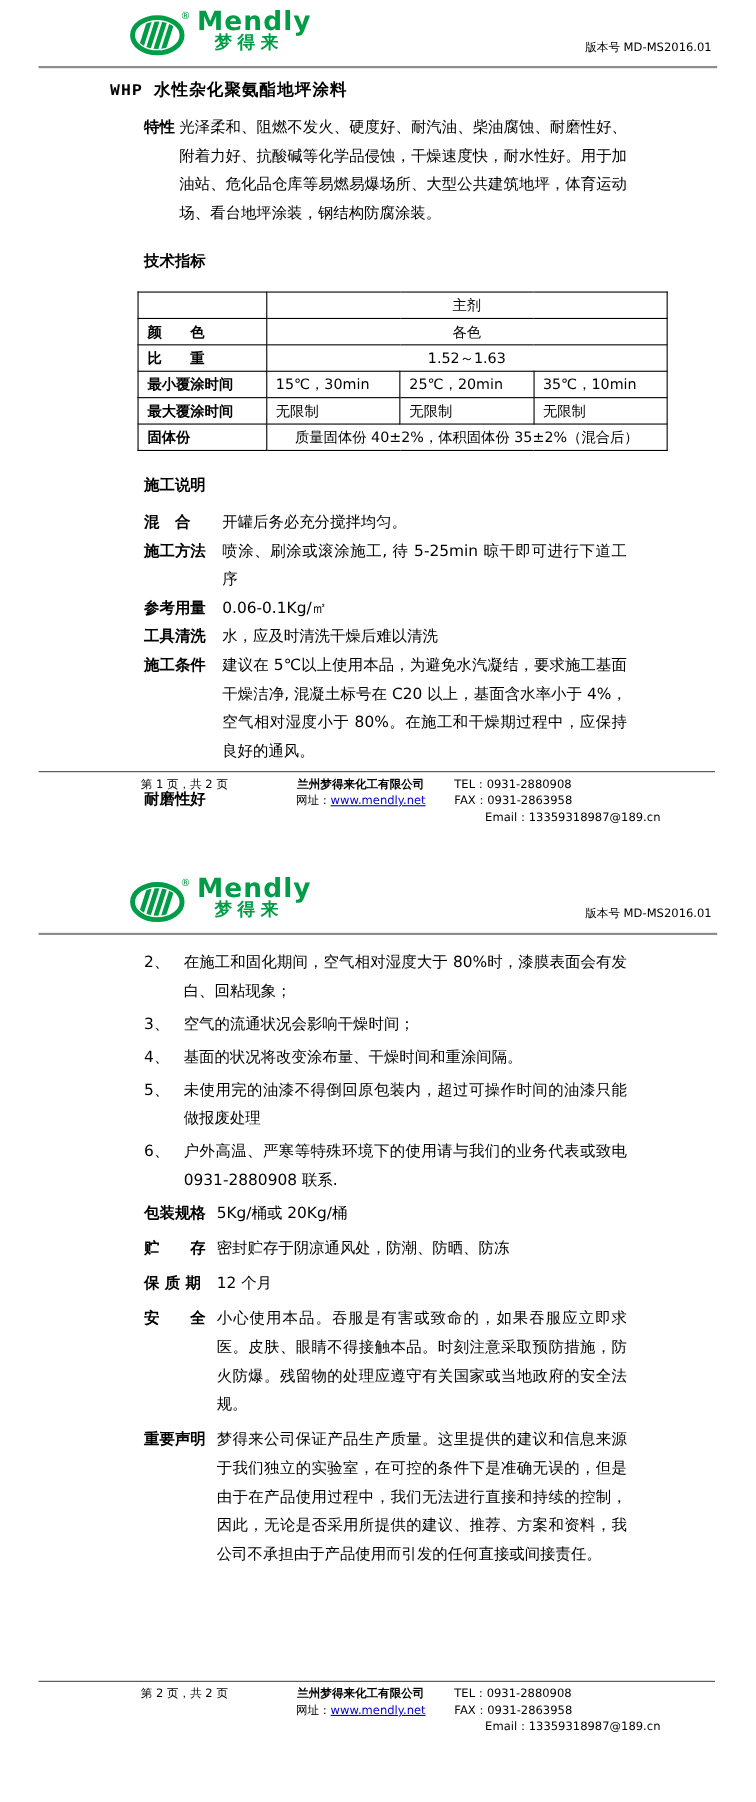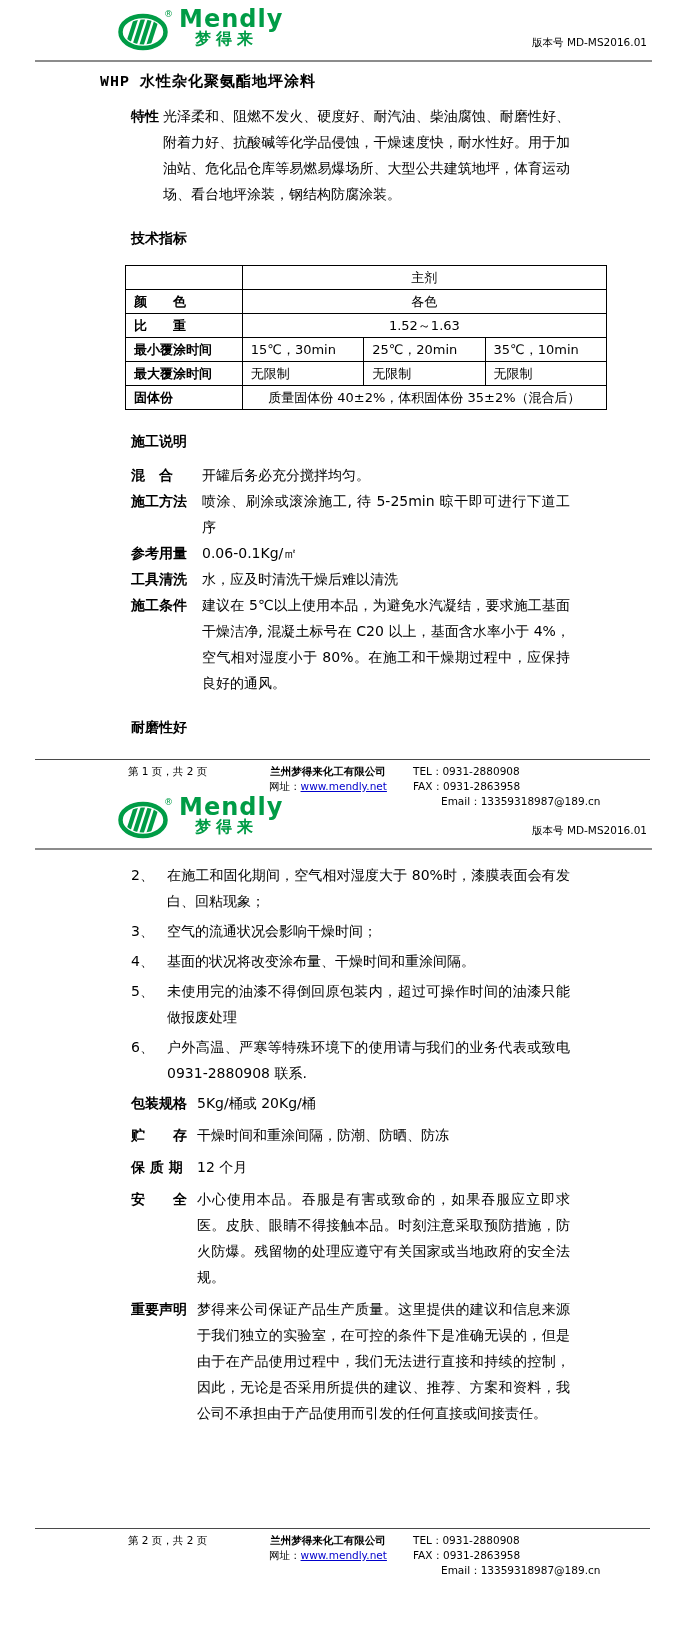--- a/index.html
+++ b/index.html
@@ -40,21 +40,21 @@
   
   .spec-table{border-collapse:collapse;margin:14px 0 0 125px;width:482px;font-size:13px;}
   .spec-table td{border:1px solid #000;height:24px;padding:1px 8px;vertical-align:middle;}
   .spec-table .tl{font-weight:700;width:100px;white-space:pre;}
   .spec-table .tc{text-align:center;}
   .spec-table .cell{width:104px;}
 
   
   .footer{position:absolute;left:35px;right:37px;border-top:1.5px solid #4a4a4a;
           padding-top:4px;font-size:10.5px;line-height:15px;}
-  #footer-1{top:759px;}
+  #footer-1{top:701px;}
   #footer-2{top:748px;}
   .f-cols{display:flex;padding-left:93px;}
   .f-col1{flex:0 0 125px;}
   .f-col2{flex:0 0 150px;text-align:center;}
   .f-col3{flex:0 0 212px;padding-left:10px;}
   .f-line1{display:flex;justify-content:space-between;font-weight:700;}
   .f-col3 .f-line1{font-weight:400;flex-direction:column;}
   .f-email{margin-left:28px;}
   .link{color:var(--link);text-decoration:underline;cursor:pointer;}
 </style>
@@ -232,21 +232,21 @@
         <span class="num">6、</span>
         <span class="tx">户外高温、严寒等特殊环境下的使用请与我们的业务代表或致电 0931-2880908 联系.</span>
       </div>
 
       <div class="row spec-row">
         <span class="lb lb-s">包装规格</span>
         <span class="tx">5Kg/桶或 20Kg/桶</span>
       </div>
       <div class="row spec-row">
         <span class="lb lb-s">贮　　存</span>
-        <span class="tx">干燥时间和重涂间隔，防潮、防晒、防冻</span>
+        <span class="tx">密封贮存于阴凉通风处，防潮、防晒、防冻</span>
       </div>
       <div class="row spec-row">
         <span class="lb lb-s">保 质 期</span>
         <span class="tx">12 个月</span>
       </div>
       <div class="row spec-row">
         <span class="lb lb-s">安　　全</span>
         <span class="tx">小心使用本品。吞服是有害或致命的，如果吞服应立即求医。皮肤、眼睛不得接触本品。时刻注意采取预防措施，防火防爆。残留物的处理应遵守有关国家或当地政府的安全法规。</span>
       </div>
       <div class="row spec-row">

